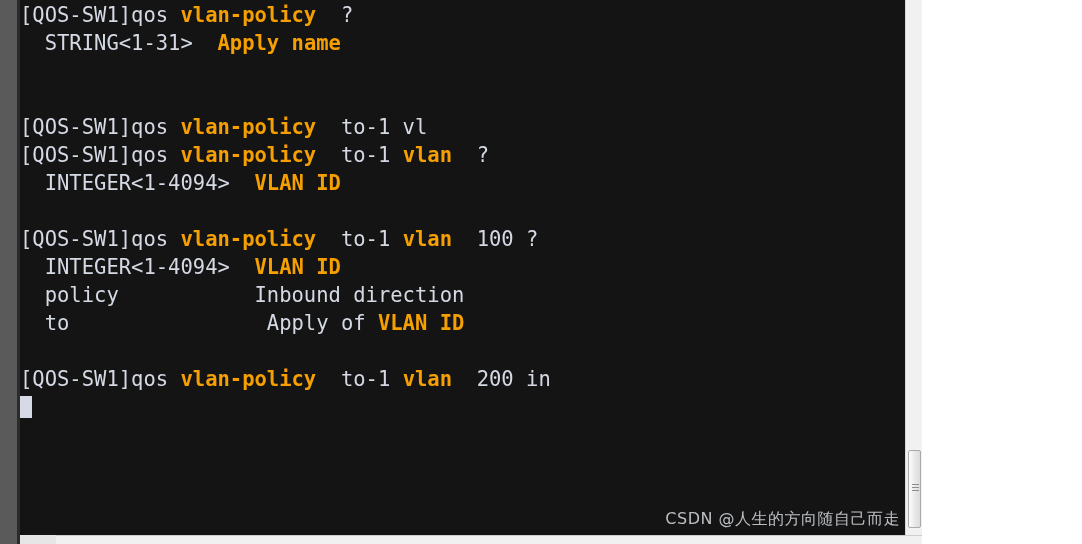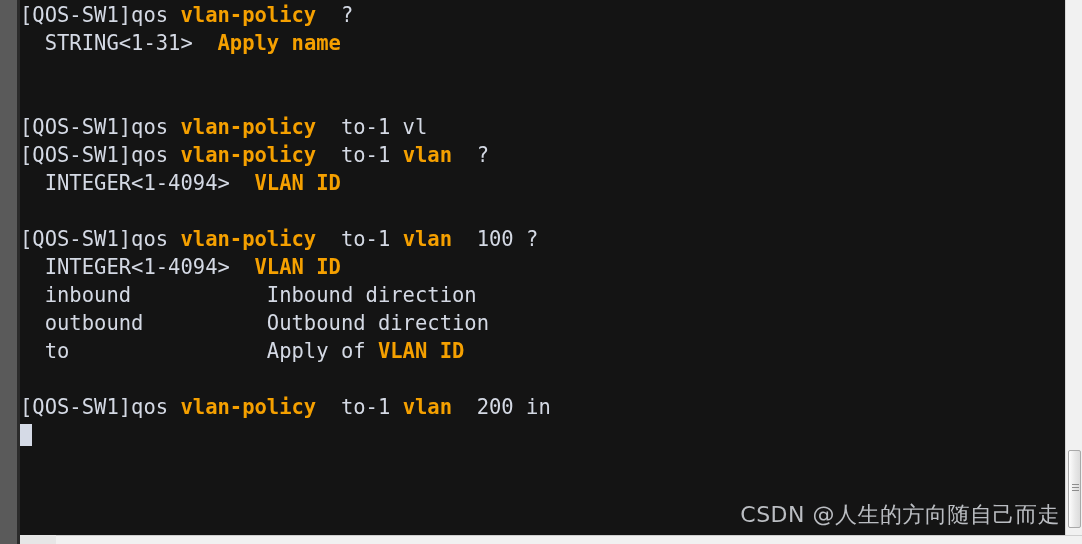--- a/index.html
+++ b/index.html
@@ -8,21 +8,21 @@
     background: #ffffff;
   }
   body {
     width: 1082px;
     height: 544px;
     overflow: hidden;
     font-family: "DejaVu Sans Mono", "Liberation Mono", monospace;
   }
   #screen {
     position: relative;
-    width: 1082px;
+    width: 922px;
     height: 544px;
     background: #c2410c;
     overflow: hidden;
   }
   
   #left-gutter {
     position: absolute;
     left: 0; top: 0;
     width: 17px;
     height: 544px;
@@ -116,21 +116,21 @@
     width: 36px;
     height: 9px;
     background: #e6e6e6;
   }
   
   #watermark {
     position: absolute;
     right: 22px;
     bottom: 14px;
     font-family: "DejaVu Sans", "Liberation Sans", sans-serif;
-    font-size: 22px;
+    font-size: 16px;
     color: #c9ccd1;
     opacity: 0.92;
     white-space: nowrap;
     letter-spacing: 0.5px;
   }
 </style>
 </head>
 <body>
 
 <div id="screen">
@@ -142,22 +142,21 @@
       <div class="line"><span class="w">[QOS-SW1]qos </span><span class="o">vlan-policy</span><span class="w">  ?</span></div>
       <div class="line"><span class="w">  STRING&lt;1-31&gt;  </span><span class="o">Apply name</span></div>
       <div class="line blank"><span class="w"> </span></div>
       <div class="line blank"><span class="w"> </span></div>
       <div class="line"><span class="w">[QOS-SW1]qos </span><span class="o">vlan-policy</span><span class="w">  to-1 vl</span></div>
       <div class="line"><span class="w">[QOS-SW1]qos </span><span class="o">vlan-policy</span><span class="w">  to-1 </span><span class="o">vlan</span><span class="w">  ?</span></div>
       <div class="line"><span class="w">  INTEGER&lt;1-4094&gt;  </span><span class="o">VLAN ID</span></div>
       <div class="line blank"><span class="w"> </span></div>
       <div class="line"><span class="w">[QOS-SW1]qos </span><span class="o">vlan-policy</span><span class="w">  to-1 </span><span class="o">vlan</span><span class="w">  100 ?</span></div>
       <div class="line"><span class="w">  INTEGER&lt;1-4094&gt;  </span><span class="o">VLAN ID</span></div>
-      <div class="line"><span class="w">  inbound           Inbound direction</span></div>
-      <div class="line"><span class="w">  outbound          Outbound direction</span></div>
+      <div class="line"><span class="w">  policy           Inbound direction</span></div>
       <div class="line"><span class="w">  to                Apply of </span><span class="o">VLAN ID</span></div>
       <div class="line blank"><span class="w"> </span></div>
       <div class="line"><span class="w">[QOS-SW1]qos </span><span class="o">vlan-policy</span><span class="w">  to-1 </span><span class="o">vlan</span><span class="w">  200 in</span></div>
       <div class="line"><span class="cursor"></span></div>
     </div>
 
   <div id="vscroll">
     <div id="vscroll-thumb" style="top: 450px; height: 78px;">
       <div id="vscroll-grip"></div>
     </div>

